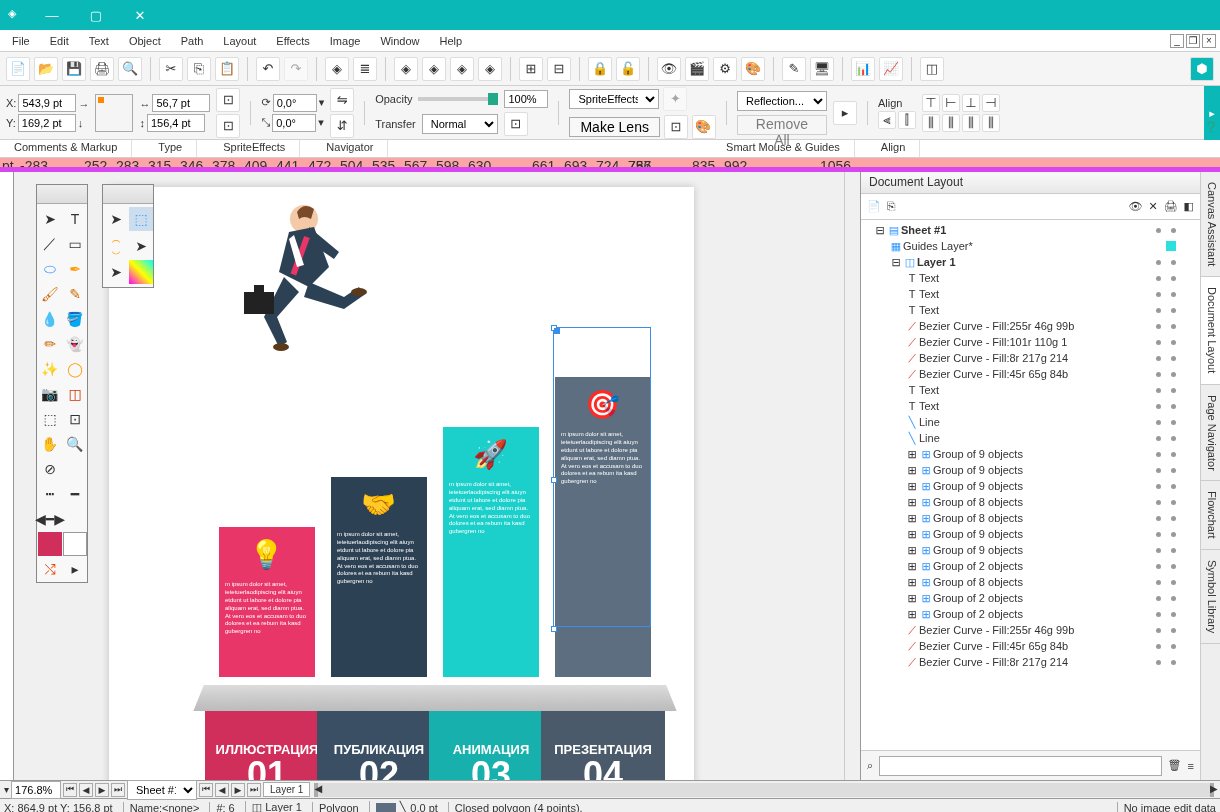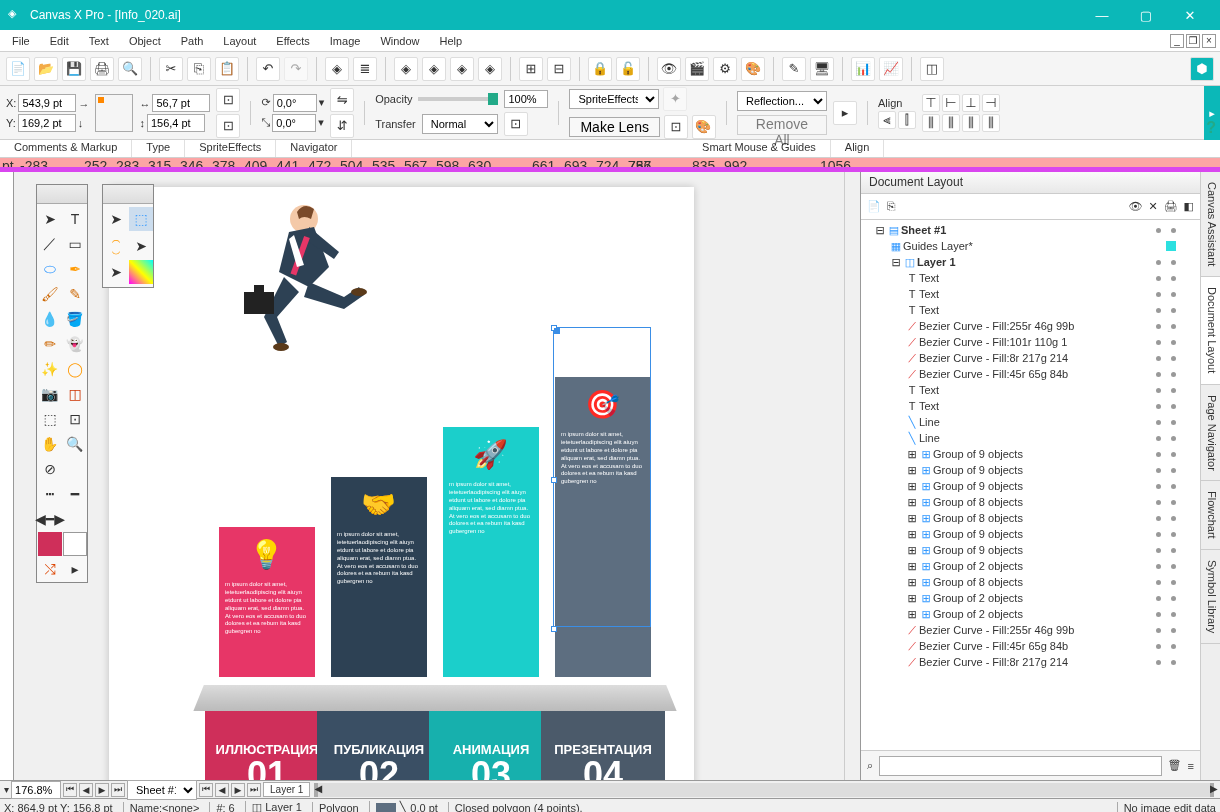--- a/index.html
+++ b/index.html
@@ -13,21 +13,21 @@
 .menubar .mi { padding: 2px 8px; }
 .menubar .mdi { margin-left: auto; display:flex; gap:2px;}
 .menubar .mdi span { width: 14px; height: 14px; display:inline-flex;align-items:center;justify-content:center;font-size:10px;border:1px solid #999;}
 .toolbar1 { height: 34px; background: #f5f5f5; border-bottom: 1px solid #d0d0d0; display: flex; align-items: center; padding: 0 6px; gap: 4px; }
 .tbtn { width: 24px; height: 24px; display: flex; align-items: center; justify-content: center; border: 1px solid transparent; background: #fff; border:1px solid #ddd;border-radius:2px; font-size:13px;}
 .tsep { width: 1px; height: 24px; background: #ccc; margin: 0 4px; }
 .attrbar { height: 54px; background: #f5f5f5; border-bottom: 1px solid #d0d0d0; display: flex; align-items: center; padding: 0 6px; gap: 6px; font-size: 11px; }
 .inputbox { width: 58px; height: 18px; border: 1px solid #aaa; background: #fff; padding: 0 3px; font-size:11px;}
 .selectbox { height: 20px; border: 1px solid #aaa; background: #fff; padding: 0 4px; font-size:11px;}
 .button { height: 20px; border: 1px solid #aaa; background: #f8f8f8; padding: 0 10px; font-size:14px;text-align:center;}
-.tabsrow { height: 18px; background: #fff; border-bottom: 1px solid #d0d0d0; display: flex; gap: 0; font-size:11px;}
+.tabsrow { height: 18px; background: #fff; border-bottom: 1px solid #d0d0d0; display: flex; gap: 12px; font-size:11px;}
 .tabsrow .tab { padding: 1px 14px; border-right:1px solid #e0e0e0;}
 .ruler-h { height: 14px; background: #fca5a5; border-bottom: 5px solid #d946ef; position:relative;font-size:14px;overflow:hidden;}
 .ruler-h span{position:absolute;top:0;}
 .main { display: flex; height: 608px; }
 .ruler-v { width: 14px; background: #fff; border-right: 1px solid #999; }
 .canvas-area { flex: 1; background: #f0f0f0; position: relative; overflow:hidden;}
 .canvas-page { position: absolute; left: 95px; top: 15px; width: 585px; height: 620px; background: #fff; box-shadow: 0 0 8px rgba(0,0,0,0.2); }
 .toolbox { position: absolute; left: 22px; top: 12px; width: 52px; background: #f8f8f8; border: 1px solid #888; padding: 22px 1px 1px 1px; display:grid;grid-template-columns:1fr 1fr;gap:1px;}
 .toolbox2 { position: absolute; left: 88px; top: 12px; width: 52px; height:104px; background: #f8f8f8; border: 1px solid #888; padding: 22px 1px 1px 1px; display:grid;grid-template-columns:1fr 1fr;gap:1px;}
 .tool { width: 24px; height: 24px; display:flex;align-items:center;justify-content:center;font-size:14px;}
@@ -57,21 +57,20 @@
 .selhandles::before,.selhandles::after{content:"";position:absolute;width:6px;height:6px;background:#3a8ee6;}
 .man { position:absolute; left: 100px; top: 10px; width: 160px; height: 180px; }
 .scrollbar-v { position:absolute;right:0;top:0;bottom:0;width:16px;background:#f0f0f0;border-left:1px solid #ccc;}
 .expand-btn{position:absolute;right:0;top:0;width:16px;height:54px;background:#0bb8b8;color:#fff;display:flex;align-items:center;justify-content:center;}
 </style>
 </head>
 <body>
 
 <div class="titlebar">
   <span class="icon">◈</span>
-  <span class="title">Canvas X Pro - [Info_020.ai]</span>
   <div class="winbtns">
     <div class="winbtn">—</div>
     <div class="winbtn">▢</div>
     <div class="winbtn">✕</div>
   </div>
 </div>
 
 <div class="menubar">
   <span class="mi">File</span>
   <span class="mi">Edit</span>

